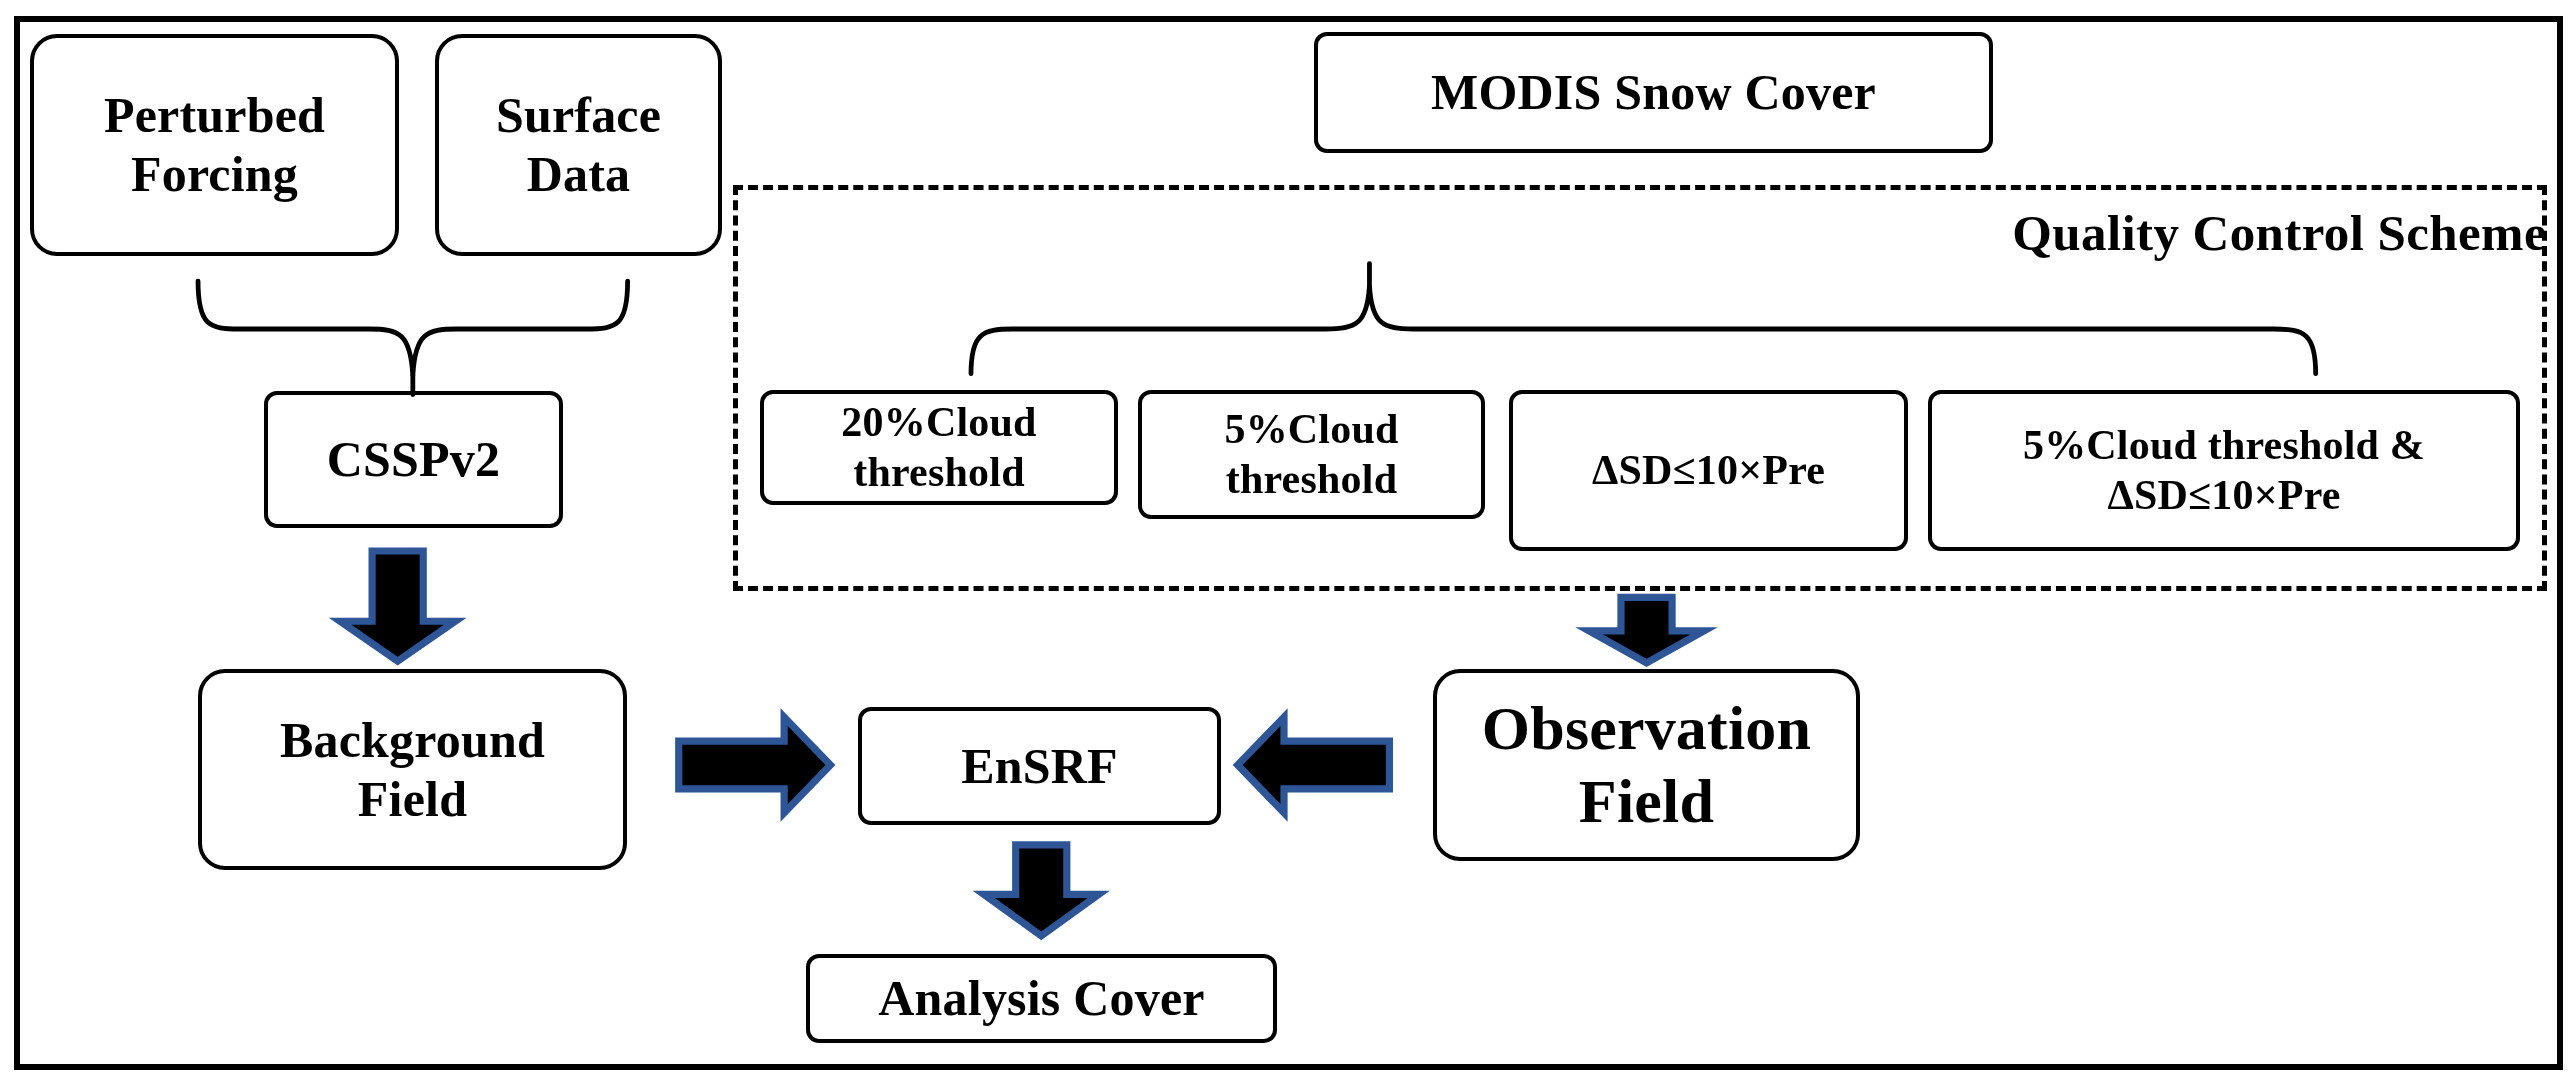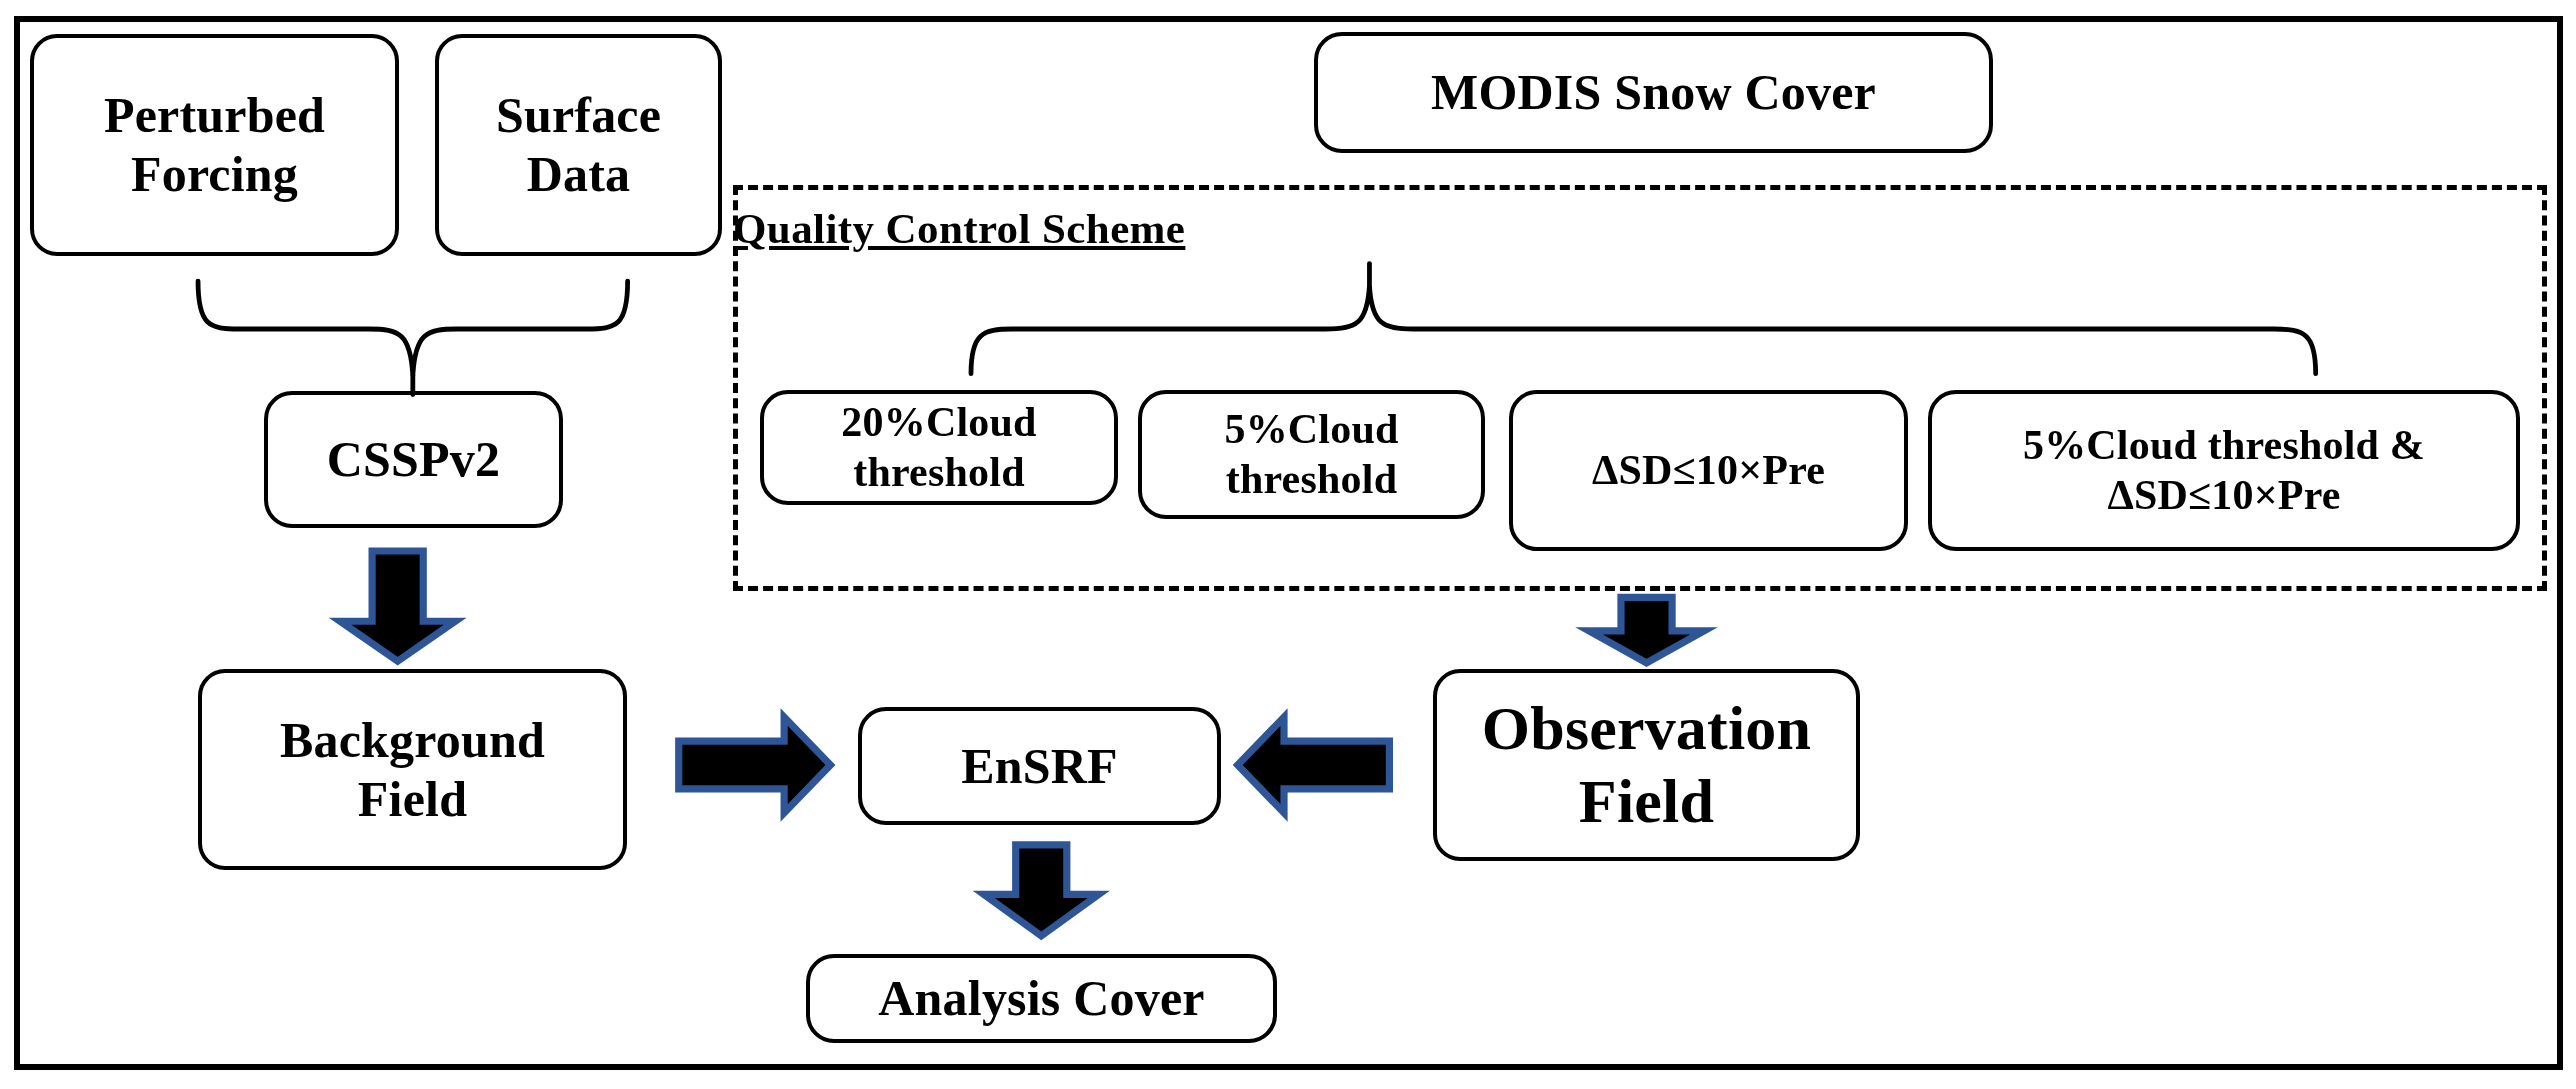--- a/index.html
+++ b/index.html
@@ -47,21 +47,21 @@
     background: #ffffff;
     display: flex;
     align-items: center;
     justify-content: center;
     text-align: center;
     font-weight: bold;
     color: #000000;
     line-height: 1.18;
     letter-spacing: 0.2px;
   }
-  .node.small-radius { border-radius: 28px; }
+  .node.small-radius { border-radius: 13px; }
   .node .label { display: block; width: 100%; padding: 0 20px; }
 
   
   #node-perturbed-forcing { left: 30px;   top: 34px;   width: 369px; height: 222px; font-size: 50px; }
   #node-surface-data      { left: 435px;  top: 34px;   width: 287px; height: 222px; font-size: 50px; }
   #node-modis-snow-cover  { left: 1314px; top: 32px;   width: 679px; height: 121px; font-size: 50px; }
   #node-csspv2            { left: 264px;  top: 391px;  width: 299px; height: 137px; font-size: 50px; }
   #node-background-field  { left: 198px;  top: 669px;  width: 429px; height: 201px; font-size: 50px; }
   #node-ensrf             { left: 858px; top: 707px;  width: 363px; height: 118px; font-size: 50px; }
   #node-observation-field { left: 1433px; top: 669px;  width: 427px; height: 192px; font-size: 62px; }
@@ -71,26 +71,25 @@
   #qc-box-1 { left: 1138px; top: 390px; width: 347px; height: 129px; font-size: 42px; }
   #qc-box-2 { left: 1509px; top: 390px; width: 399px; height: 161px; font-size: 42px; }
   #qc-box-3 { left: 1928px; top: 390px; width: 592px; height: 161px; font-size: 42px; }
 
   
   #qc-title {
     position: absolute;
     left: 733px;
     top: 204px;
     width: 1814px;
-    text-align: left;
-    font-size: 43px;
+    text-align: right;
+    font-size: 51px;
     font-weight: bold;
     color: #000000;
     letter-spacing: 0.4px;
-    text-decoration: underline;
   }
 
   
   #overlay {
     position: absolute;
     left: 0;
     top: 0;
     width: 2576px;
     height: 1090px;
     pointer-events: none;

